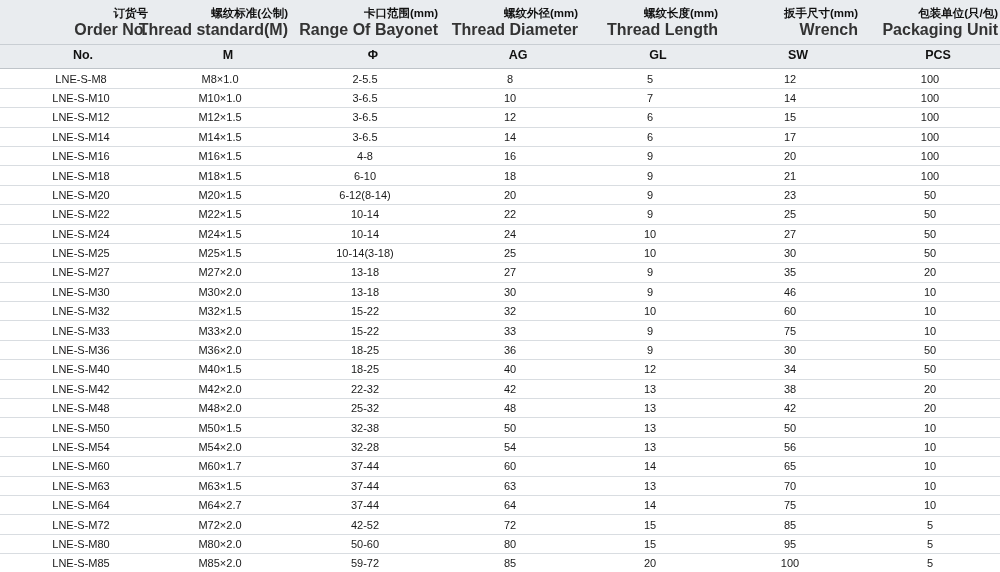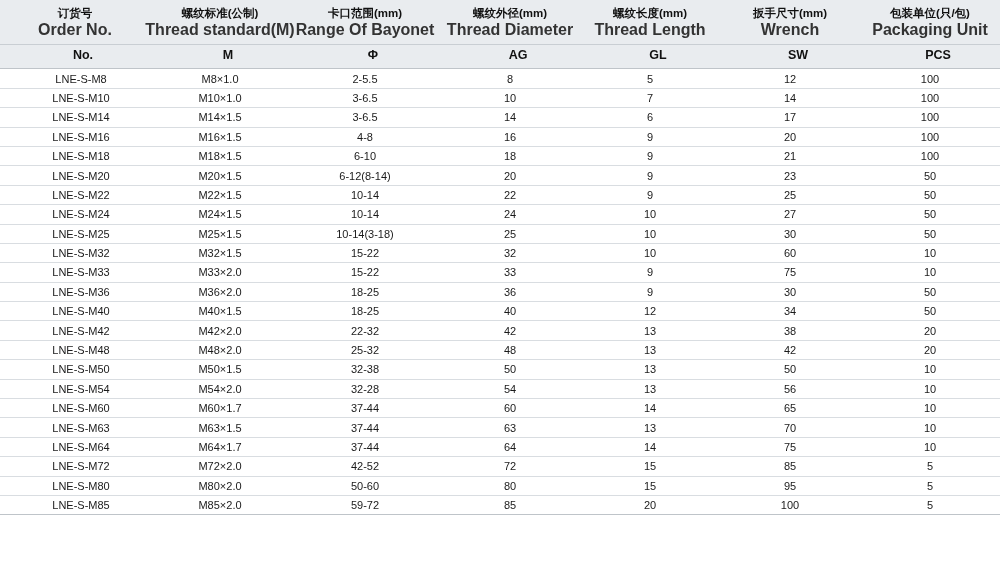--- a/index.html
+++ b/index.html
@@ -21,21 +21,21 @@
   }
   thead th {
     background: #e9ecef;
     padding: 0;
     border: none;
     vertical-align: middle;
   }
   .head-cell {
     display: flex;
     flex-direction: column;
-    align-items: center;
+    align-items: flex-end;
     justify-content: center;
     padding: 6px 2px 4px 2px;
     line-height: 1.25;
   }
   .head-cn {
     font-size: 11.5px;
     font-weight: bold;
     color: #111;
     white-space: nowrap;
   }
@@ -175,20 +175,29 @@
       <tr>
         <td class="cell-no">LNE-S-M10</td>
         <td>M10×1.0</td>
         <td>3-6.5</td>
         <td>10</td>
         <td>7</td>
         <td>14</td>
         <td>100</td>
       </tr>
       <tr>
+        <td class="cell-no">LNE-S-M12</td>
+        <td>M12×1.5</td>
+        <td>3-6.5</td>
+        <td>12</td>
+        <td>6</td>
+        <td>15</td>
+        <td>100</td>
+      </tr>
+      <tr>
         <td class="cell-no">LNE-S-M14</td>
         <td>M14×1.5</td>
         <td>3-6.5</td>
         <td>14</td>
         <td>6</td>
         <td>17</td>
         <td>100</td>
       </tr>
       <tr>
         <td class="cell-no">LNE-S-M16</td>
@@ -238,20 +247,38 @@
       <tr>
         <td class="cell-no">LNE-S-M25</td>
         <td>M25×1.5</td>
         <td>10-14(3-18)</td>
         <td>25</td>
         <td>10</td>
         <td>30</td>
         <td>50</td>
       </tr>
       <tr>
+        <td class="cell-no">LNE-S-M27</td>
+        <td>M27×2.0</td>
+        <td>13-18</td>
+        <td>27</td>
+        <td>9</td>
+        <td>35</td>
+        <td>20</td>
+      </tr>
+      <tr>
+        <td class="cell-no">LNE-S-M30</td>
+        <td>M30×2.0</td>
+        <td>13-18</td>
+        <td>30</td>
+        <td>9</td>
+        <td>46</td>
+        <td>10</td>
+      </tr>
+      <tr>
         <td class="cell-no">LNE-S-M32</td>
         <td>M32×1.5</td>
         <td>15-22</td>
         <td>32</td>
         <td>10</td>
         <td>60</td>
         <td>10</td>
       </tr>
       <tr>
         <td class="cell-no">LNE-S-M33</td>
@@ -329,21 +356,21 @@
         <td class="cell-no">LNE-S-M63</td>
         <td>M63×1.5</td>
         <td>37-44</td>
         <td>63</td>
         <td>13</td>
         <td>70</td>
         <td>10</td>
       </tr>
       <tr>
         <td class="cell-no">LNE-S-M64</td>
-        <td>M64×1.7</td>
+        <td>M64×2.7</td>
         <td>37-44</td>
         <td>64</td>
         <td>14</td>
         <td>75</td>
         <td>10</td>
       </tr>
       <tr>
         <td class="cell-no">LNE-S-M72</td>
         <td>M72×2.0</td>
         <td>42-52</td>

